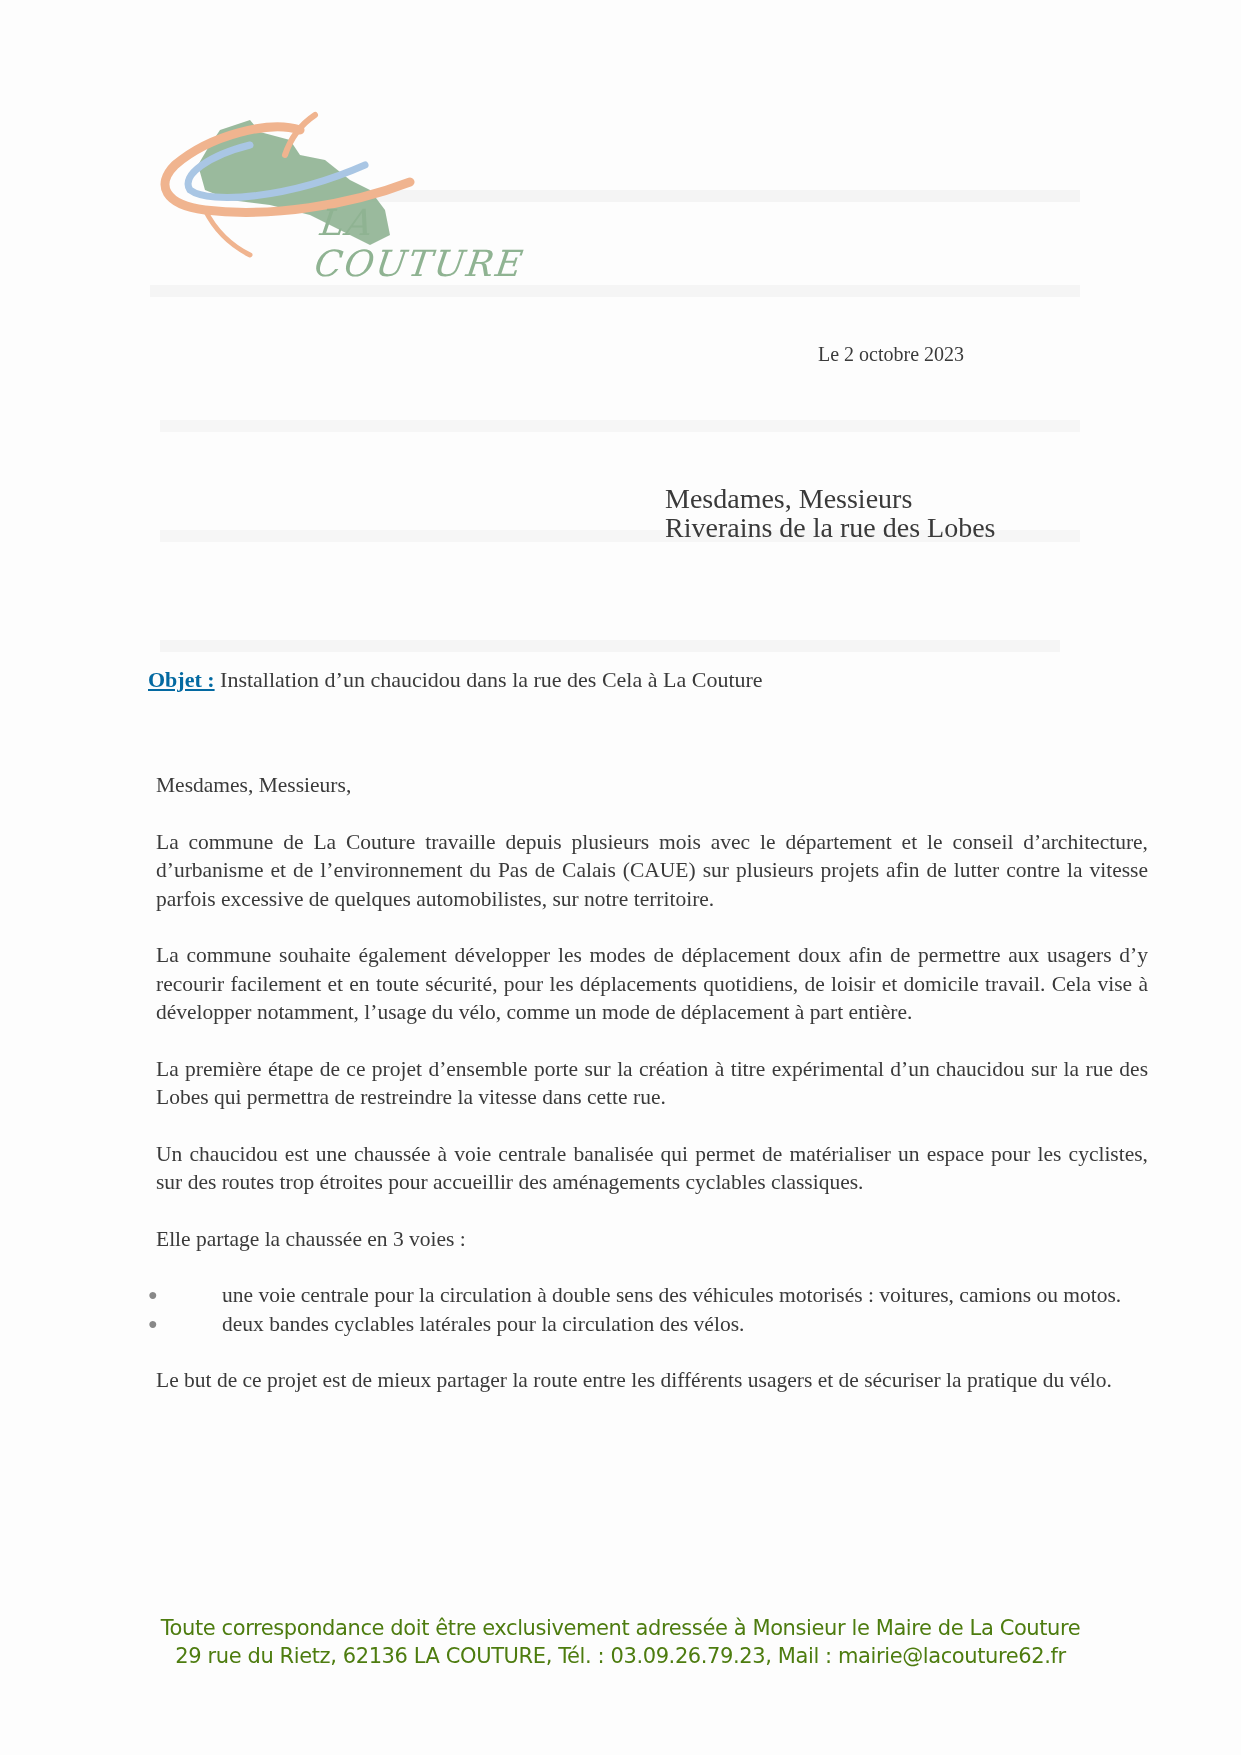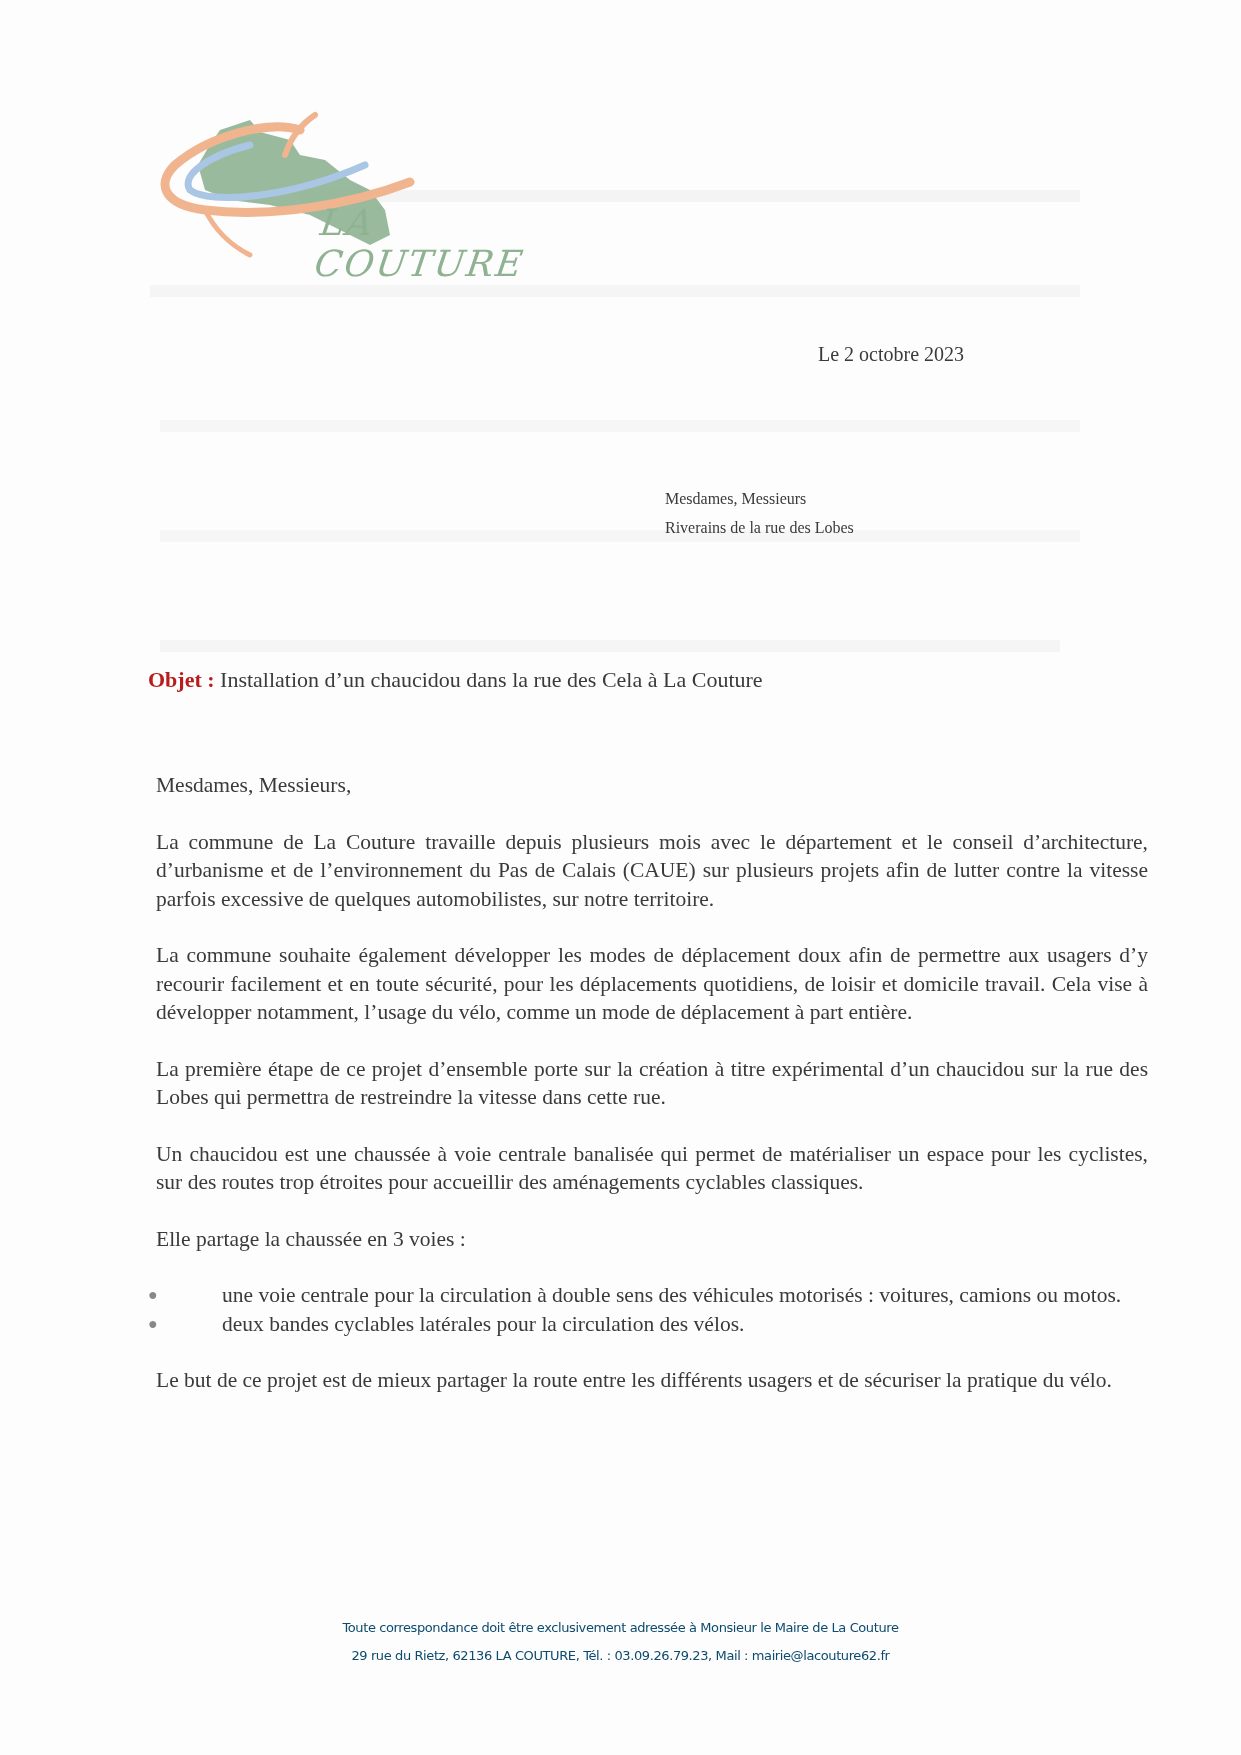--- a/index.html
+++ b/index.html
@@ -3,32 +3,32 @@
 <meta charset="utf-8">
 <style>
   html, body { margin: 0; padding: 0; background: #ffffff; }
   body { width: 1241px; height: 1755px; position: relative; overflow: hidden; }
   .page { position: absolute; left: 0; top: 0; width: 1241px; height: 1755px; background: #fdfdfd; }
   .logo { position: absolute; left: 150px; top: 110px; width: 370px; height: 150px; }
   .logo svg { width: 370px; height: 150px; display: block; }
   .logo-text { position: absolute; left: 168px; top: 92px; font-family: "DejaVu Serif", serif; font-style: italic; font-size: 36px; color: #8fb392; letter-spacing: 2px; transform: skewX(-8deg); }
   .ghost { position: absolute; font-family: "Liberation Serif", serif; font-size: 20px; color: #f1f1f1; white-space: nowrap; }
   .date { position: absolute; left: 818px; top: 343px; font-family: Liberation Serif, serif; font-size: 20px; color: #3a3a3a; }
-  .recipient { position: absolute; left: 665px; top: 484px; font-family: "Liberation Serif", serif; font-size: 16px; line-height: 29px; color: #3a3a3a; }
+  .recipient { position: absolute; left: 665px; top: 484px; font-family: "Liberation Serif", serif; font-size: 28px; line-height: 29px; color: #3a3a3a; }
   .subject { position: absolute; left: 148px; top: 667px; font-family: "Liberation Serif", serif; font-size: 22px; color: #3a3a3a; white-space: nowrap; }
-  .subject .label { font-weight: bold; color: #b91c1c; }
+  .subject .label { font-weight: bold; color: #0369a1; text-decoration: underline; }
   .body { position: absolute; left: 148px; top: 763px; width: 1008px; font-family: "Liberation Serif", serif; font-size: 21.5px; line-height: 28.5px; color: #3a3a3a; }
   .body p { margin: 8px; text-align: justify; }
   .greeting { margin-bottom: 28px !important; }
   .para { margin-bottom: 28px !important; }
   .intro { margin-bottom: 28px !important; text-align: right; }
   .list { margin: 0 0 28px 0; padding: 0; list-style: none; }
   .list li { position: relative; text-indent: 74px; text-align: justify; }
   .list li .bullet { position: absolute; left: 0; top: 0; text-indent: 0; color: #888; font-size: 16px; }
-  .footer { position: absolute; left: 0; top: 1614px; width: 1241px; text-align: center; font-family: "DejaVu Sans", sans-serif; font-size: 13px; line-height: 28px; color: #0c4a6e; letter-spacing: -0.4px; }
+  .footer { position: absolute; left: 0; top: 1614px; width: 1241px; text-align: center; font-family: "DejaVu Sans", sans-serif; font-size: 21px; line-height: 28px; color: #4d7c0f; letter-spacing: -0.4px; }
 </style>
 </head>
 <body>
 
 <div class="page">
 
   <div class="ghost" style="left:300px;top:190px;width:780px;height:18px;border-top:12px solid #f4f4f4;"></div>
   <div class="ghost" style="left:150px;top:285px;width:930px;height:14px;border-top:12px solid #f5f5f5;"></div>
   <div class="ghost" style="left:160px;top:420px;width:920px;height:14px;border-top:12px solid #f6f6f6;"></div>
   <div class="ghost" style="left:160px;top:530px;width:920px;height:14px;border-top:12px solid #f6f6f6;"></div>

